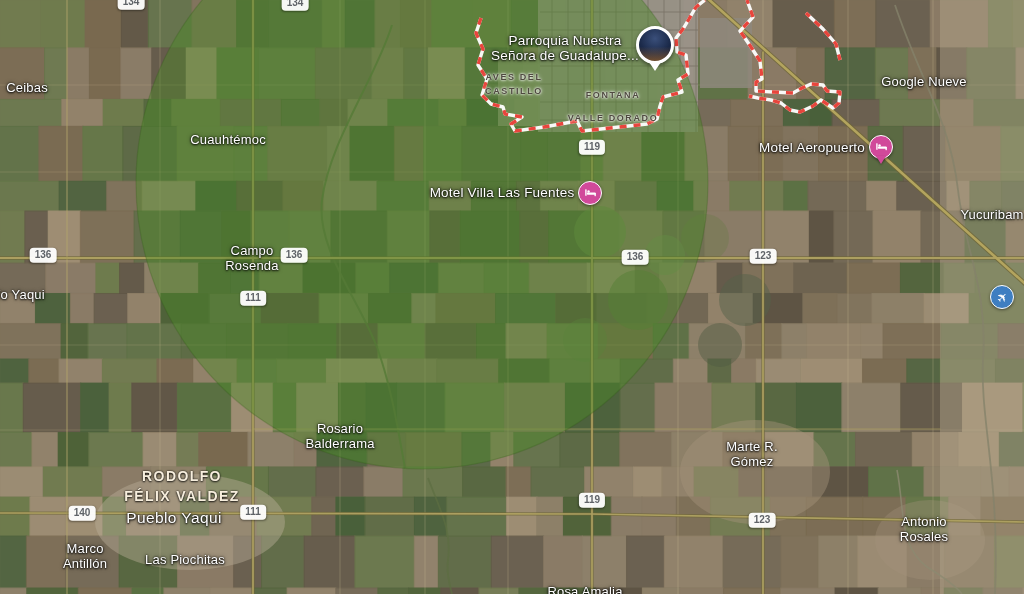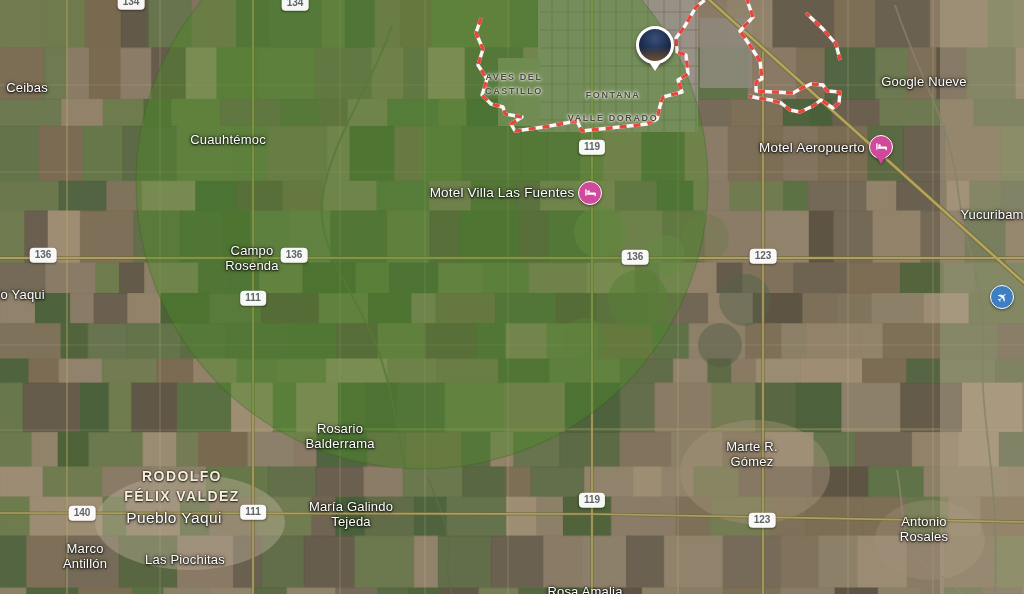--- a/index.html
+++ b/index.html
@@ -591,34 +591,34 @@
 Rosenda</div>
   <div class="lbl town" style="left:16px;top:295px">Río Yaqui</div>
   <div class="lbl town" style="left:340px;top:436px">Rosario
 Balderrama</div>
   <div class="lbl locality-small" style="left:182px;top:487px">RODOLFO
 FÉLIX VALDEZ</div>
   <div class="lbl town town-lg" style="left:174px;top:518px">Pueblo Yaqui</div>
   <div class="lbl town" style="left:85px;top:556px">Marco
 Antillón</div>
   <div class="lbl town" style="left:185px;top:560px">Las Piochitas</div>
-  <div class="lbl town" style="left:351px;top:514px">María Galindo
-Tejeda</div>
   <div class="lbl town" style="left:585px;top:592px">Rosa Amalia</div>
   <div class="lbl town" style="left:752px;top:454px">Marte R.
 Gómez</div>
   <div class="lbl town" style="left:924px;top:529px">Antonio
 Rosales</div>
   <div class="lbl town" style="left:924px;top:82px">Google Nueve</div>
   <div class="lbl town" style="left:992px;top:215px">Yucuribam</div>
   <div class="lbl hood" style="left:514px;top:84px">AVES DEL
 CASTILLO</div>
   <div class="lbl hood" style="left:613px;top:96px">FONTANA</div>
   <div class="lbl hood" style="left:613px;top:119px">VALLE DORADO</div>
 
+  <div class="lbl poi" style="left:565px;top:49px">Parroquia Nuestra
+Señora de Guadalupe...</div>
   <div class="lbl poi" style="left:502px;top:193px">Motel Villa Las Fuentes</div>
   <div class="lbl poi" style="left:812px;top:148px">Motel Aeropuerto</div>
 
   <div class="photo-marker" style="left:655px;top:45px">
     <div class="photo-tail"></div>
   </div>
 
   <div class="marker-circle motel" style="left:590px;top:193px">
     <svg width="13" height="10" viewBox="0 0 16 12">
       <g fill="#fff">

